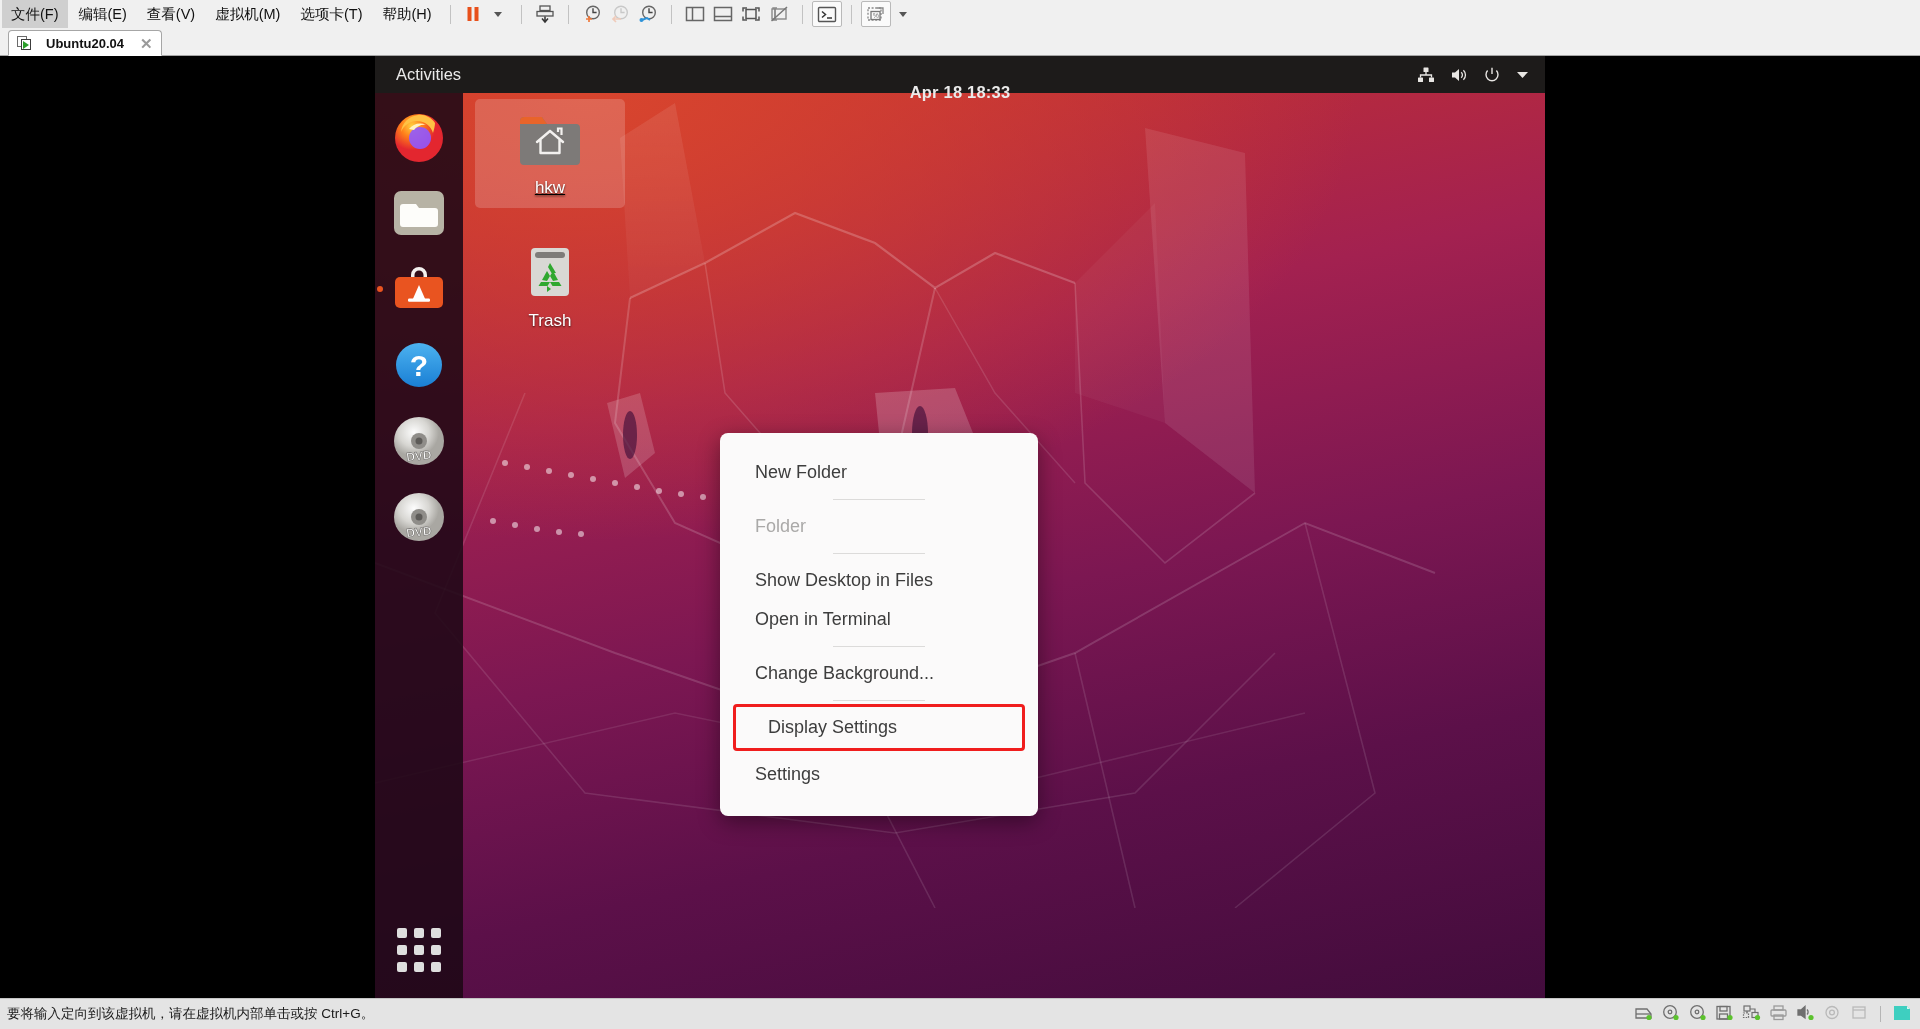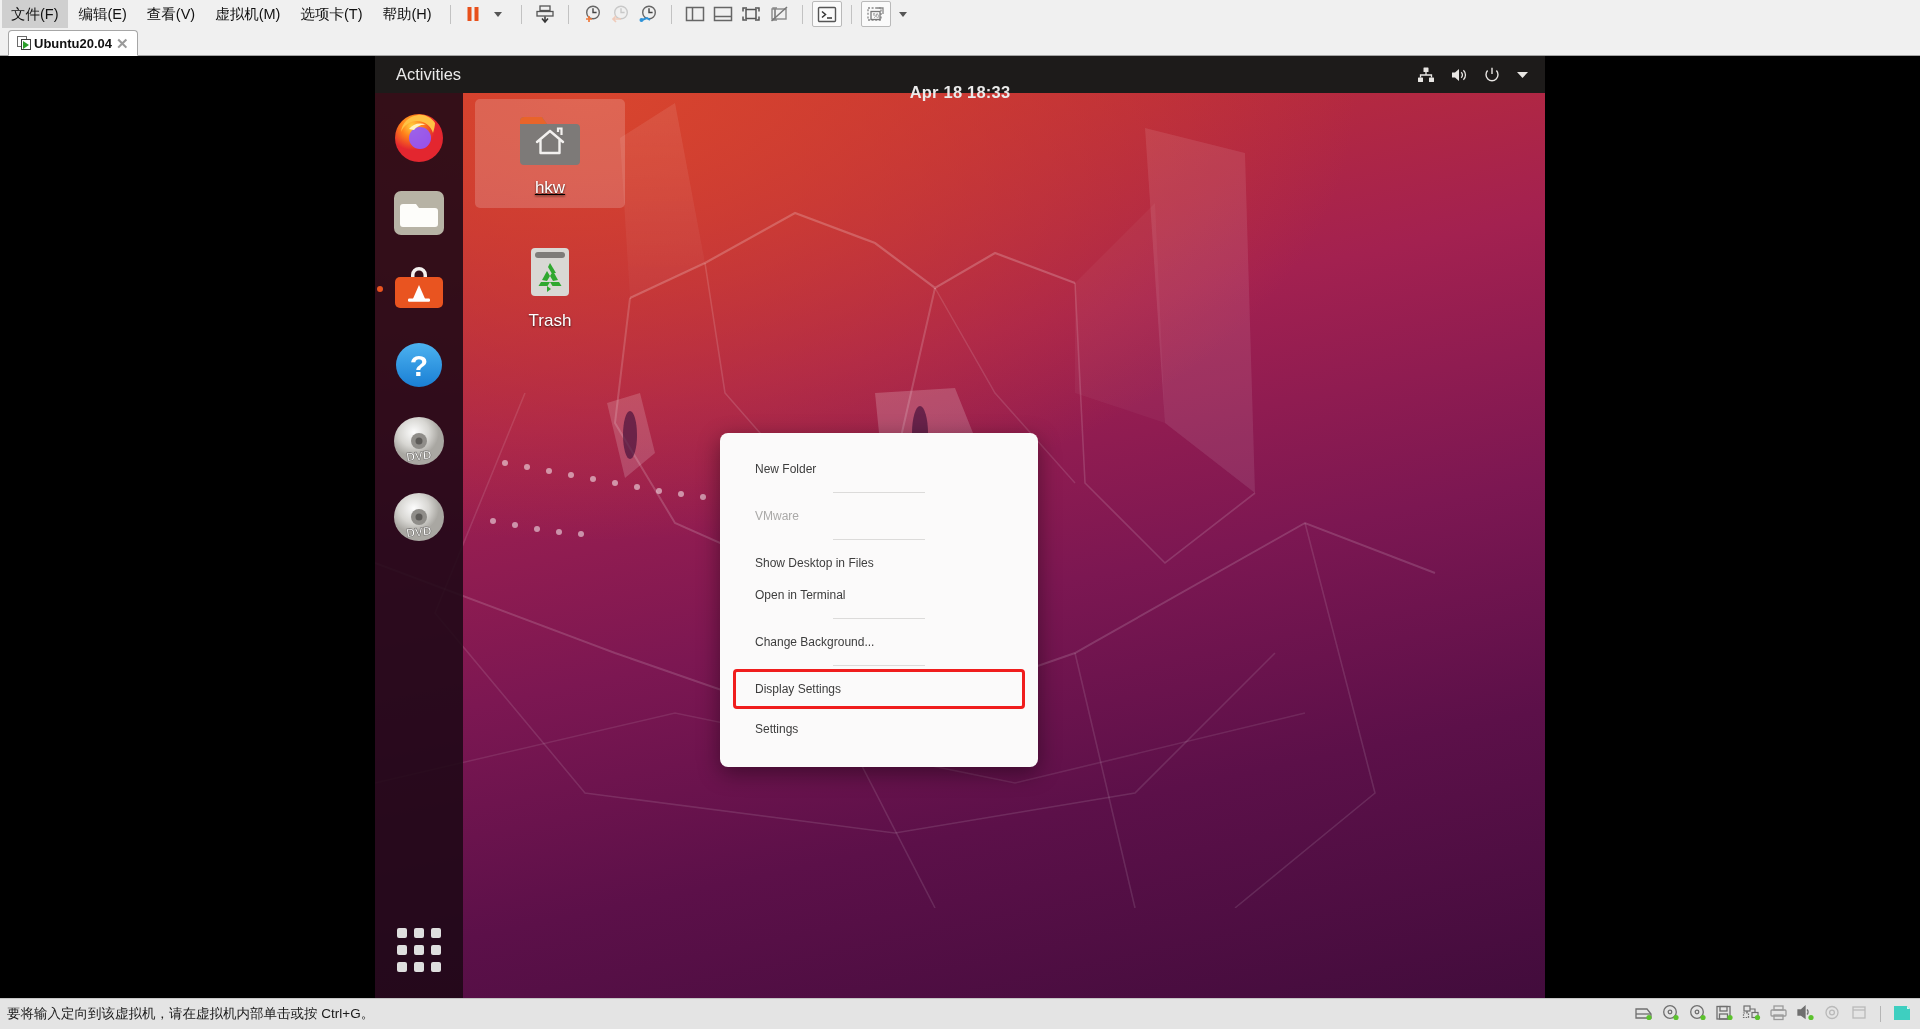--- a/index.html
+++ b/index.html
@@ -48,21 +48,21 @@
   .tool-btn.framed { border: 1px solid #b9b9b9; background: #fafafa; border-radius: 2px; padding: 0 4px; }
   .caret { width: 0; height: 0; border-left: 4px solid transparent; border-right: 4px solid transparent;
            border-top: 5px solid #555; margin: 0 6px 0 4px; }
 
   
   .tabbar {
     height: 28px; background: #f0f0f0; display: flex; align-items: flex-end;
     flex: 0 0 28px; border-bottom: 1px solid #a6a6a6; padding-left: 8px;
   }
   .tab {
-    height: 26px; display: flex; align-items: center; gap: 2px;
+    height: 26px; display: flex; align-items: center; gap: 14px;
     background: #ffffff; border: 1px solid #a6a6a6; border-bottom: 1px solid #fff;
     border-radius: 4px 4px 0 0; padding: 0 8px; font-size: 13px; font-weight: bold; color: #111;
     position: relative; top: 1px;
   }
   .tab-icon { width: 15px; height: 14px; position: relative; flex: 0 0 15px; }
   .tab-icon .back { position: absolute; left: 0; top: 0; width: 10px; height: 11px; border: 1.5px solid #6b6b6b; background: #fff; }
   .tab-icon .front { position: absolute; left: 4px; top: 3px; width: 10px; height: 11px; border: 1.5px solid #3c3c3c; background: #fff; }
   .tab-icon .play { position: absolute; left: 6px; top: 5px; width: 0; height: 0;
      border-top: 4px solid transparent; border-bottom: 4px solid transparent; border-left: 6px solid #2a9e2a; }
   .tab-close { font-size: 15px; color: #9a9a9a; margin-left: 2px; line-height: 1; }
@@ -115,24 +115,24 @@
                align-items: center; gap: 9px; border-radius: 5px; }
   .desk-icon.selected { background: rgba(255,255,255,0.18); text-decoration: underline; }
   .desk-label { color: #fff; font-size: 17px; text-shadow: 0 1px 2px rgba(0,0,0,.75); }
 
   
   .ctx-menu {
     position: absolute; left: 345px; top: 340px; width: 318px;
     background: #fbfafa; border-radius: 8px; box-shadow: 0 6px 22px rgba(0,0,0,.42);
     padding: 20px 0 22px; z-index: 10;
   }
-  .ctx-item { padding: 9px 0 9px 35px; font-size: 12px; color: #3d3d3d; }
+  .ctx-item { padding: 9px 0 9px 35px; font-size: 18px; color: #3d3d3d; }
   .ctx-item.disabled { color: #aaa9a8; }
   .ctx-sep { height: 1px; background: #dcdbda; margin: 7px auto; width: 92px; }
-  .ctx-item.highlight { position: relative; margin: 0 13px; padding-left: 22px; }
+  .ctx-item.highlight { position: relative; margin: 0 13px; padding-left: 35px; }
   .ctx-item.highlight::after {
     content: ""; position: absolute; left: 0; right: 0; top: -4px; bottom: -4px;
     border: 3px solid #f01d1d; border-radius: 4px; pointer-events: none;
   }
 
   
   .statusbar {
     flex: 0 0 31px; height: 31px; background: #e4e4e4; border-top: 1px solid #c4c4c4;
     display: flex; align-items: center; font-size: 13.5px; color: #1a1a1a; position: relative;
   }
@@ -478,21 +478,21 @@
                 <path d="M24 42 l4 3 -4 3 z"></path>
               </g>
             </svg>
             <div class="desk-label">Trash</div>
           </div>
         </div>
 
         <div class="ctx-menu">
           <div class="ctx-item">New Folder</div>
           <div class="ctx-sep"></div>
-          <div class="ctx-item disabled">VMware</div>
+          <div class="ctx-item disabled">Folder</div>
           <div class="ctx-sep"></div>
           <div class="ctx-item">Show Desktop in Files</div>
           <div class="ctx-item">Open in Terminal</div>
           <div class="ctx-sep"></div>
           <div class="ctx-item">Change Background...</div>
           <div class="ctx-sep"></div>
           <div class="ctx-item highlight">Display Settings</div>
           <div class="ctx-item" style="margin-top:8px">Settings</div>
         </div>
 

